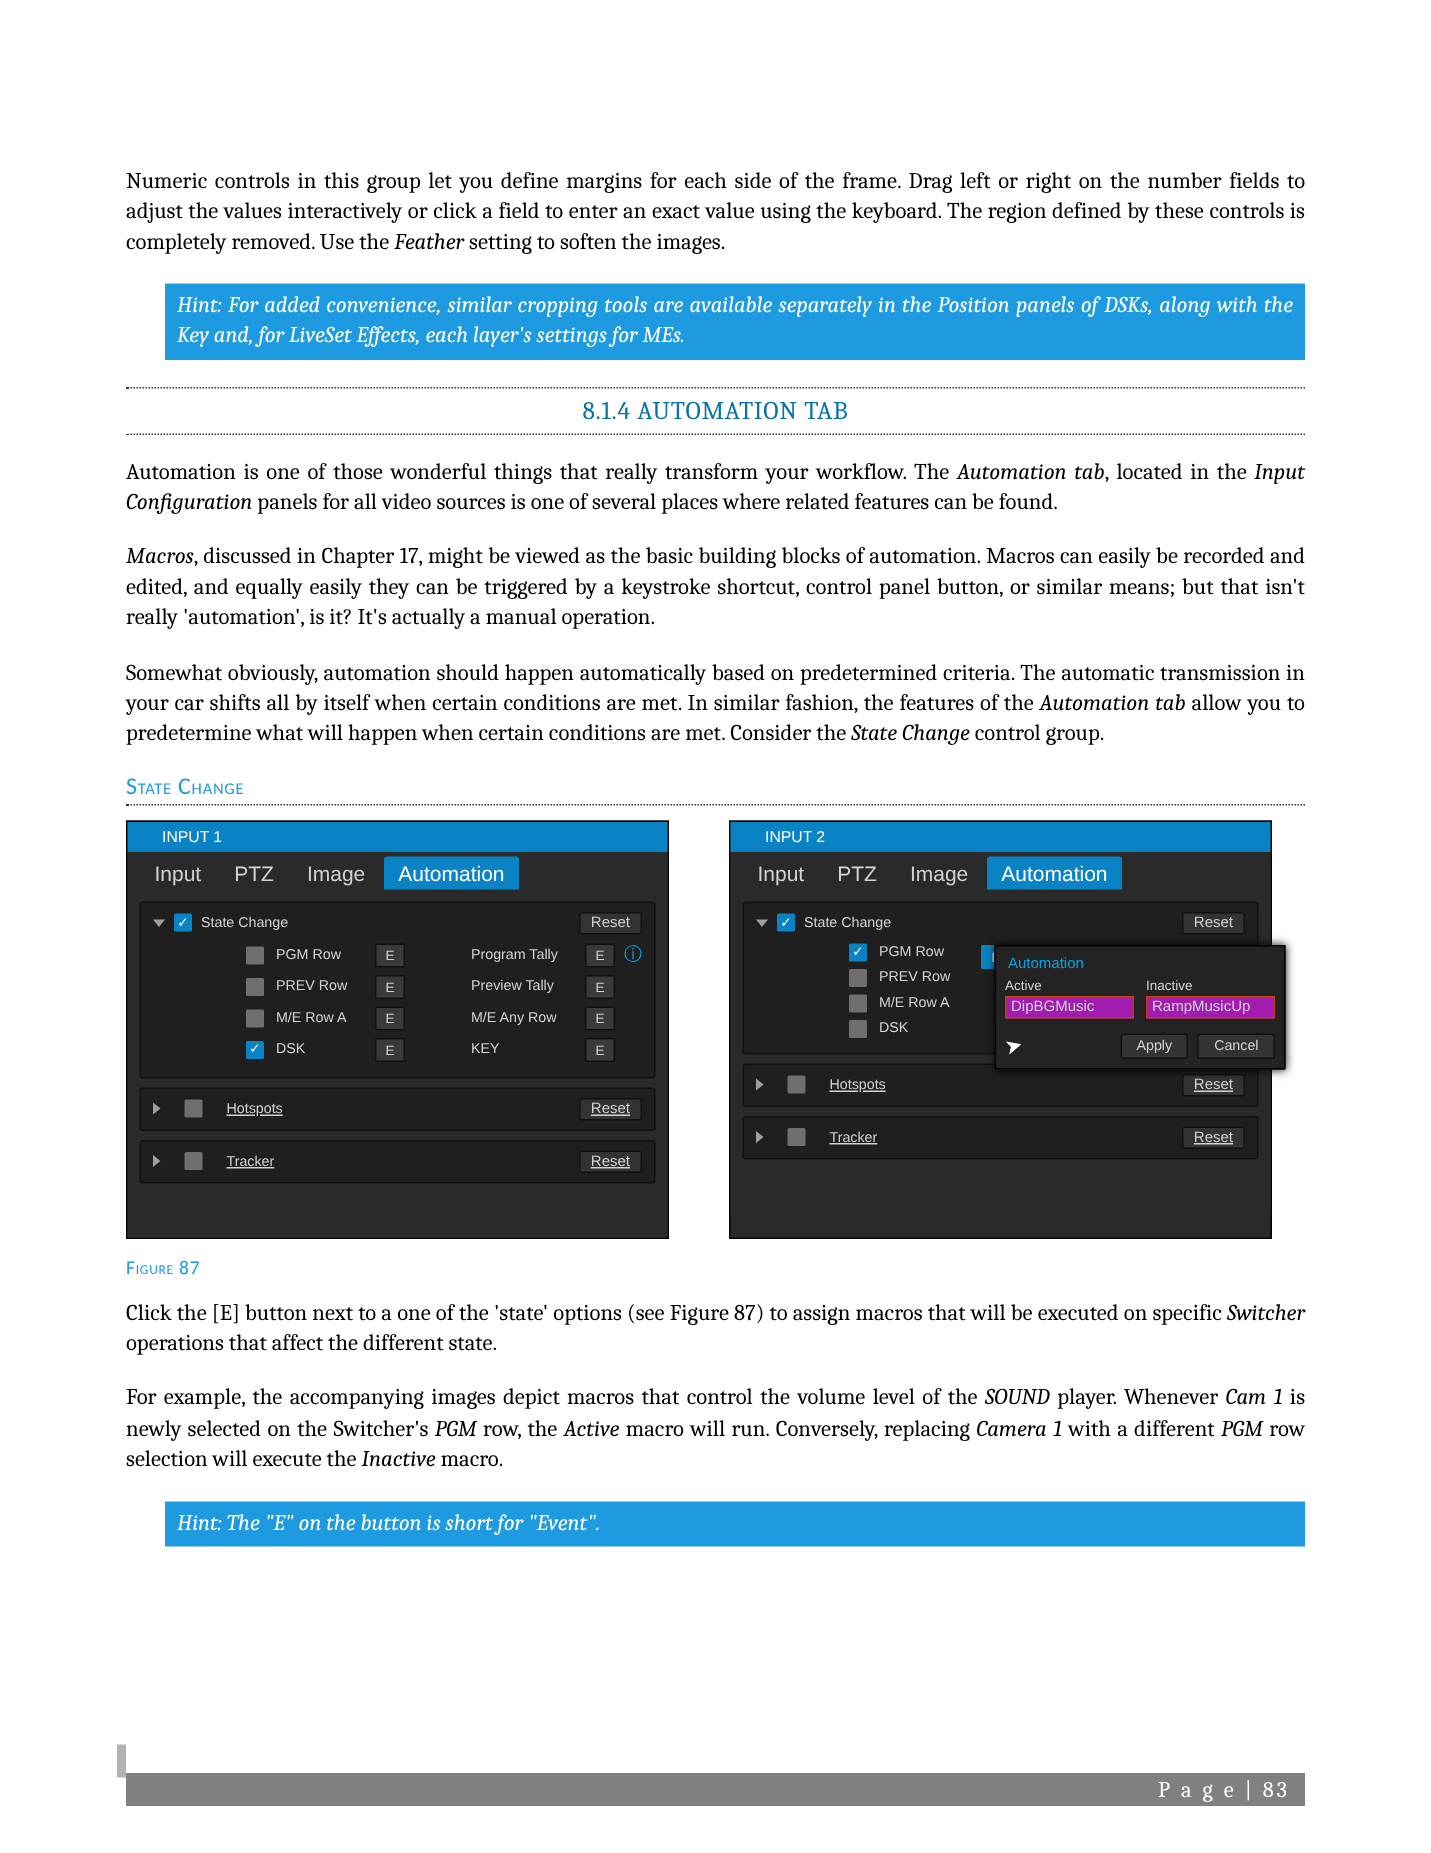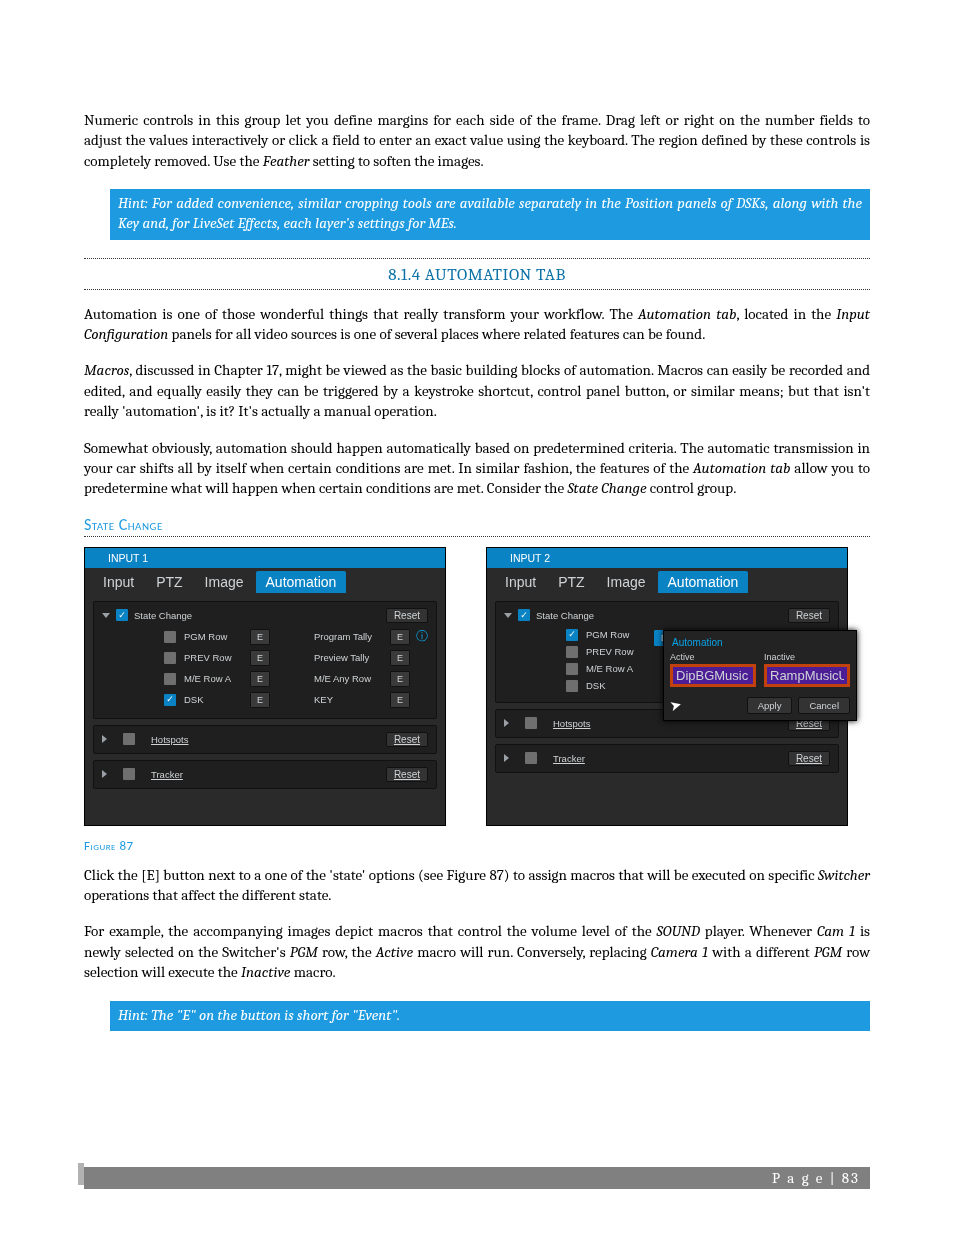--- a/index.html
+++ b/index.html
@@ -71,21 +71,21 @@
     font-variant: small-caps;
     color: #1e9be0;
     font-size: 13px;
     letter-spacing: 0.5px;
     margin: 12px 0 12px 0;
   }
   .footer {
     position: absolute;
     right: 84px;
     left: 84px;
-    bottom: 46px;
+    bottom: 31px;
     height: 22px;
     background: #808080;
     color: #fff;
     font-family: Cambria, serif;
     font-size: 15px;
     letter-spacing: 2px;
     text-align: right;
     padding: 2px 10px 0 0;
     box-sizing: border-box;
   }
@@ -235,24 +235,24 @@
   .popup .hdr { color:#0aa3e6; font-size:10px; margin:0 0 4px 2px; }
   .popup .cols {
     display: flex;
     gap: 8px;
     margin-bottom: 4px;
   }
   .popup .col { flex:1; }
   .popup .col .cap { font-size:9px; color:#cfd3d6; margin-bottom:2px; }
   .popup select.fake {
     width: 100%;
-    background: #4c1d95;
-    border: 3px solid #c2410c;
-    color: #cfd3d6;
-    font-size: 13px;
+    background: #a21caf;
+    border: 1px solid #c2410c;
+    color: #cfd3d6;
+    font-size: 10px;
     padding: 1px 3px;
     appearance: none;
   }
   .popup .btns {
     display: flex;
     justify-content: flex-end;
     gap: 6px;
     margin-top: 10px;
   }
   .popup .btn {

